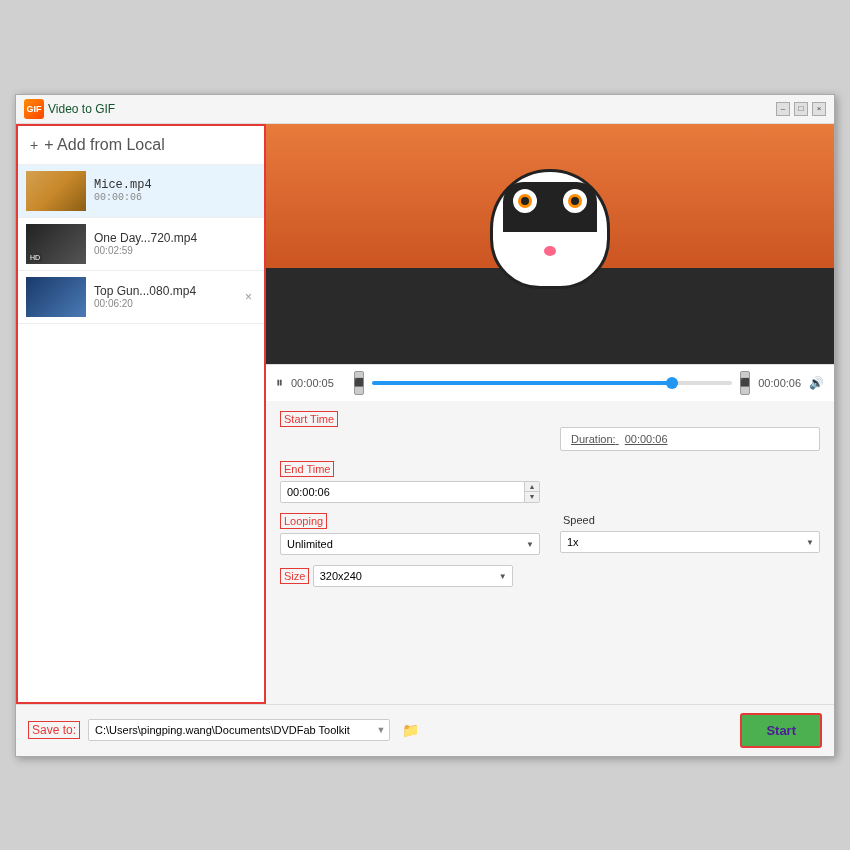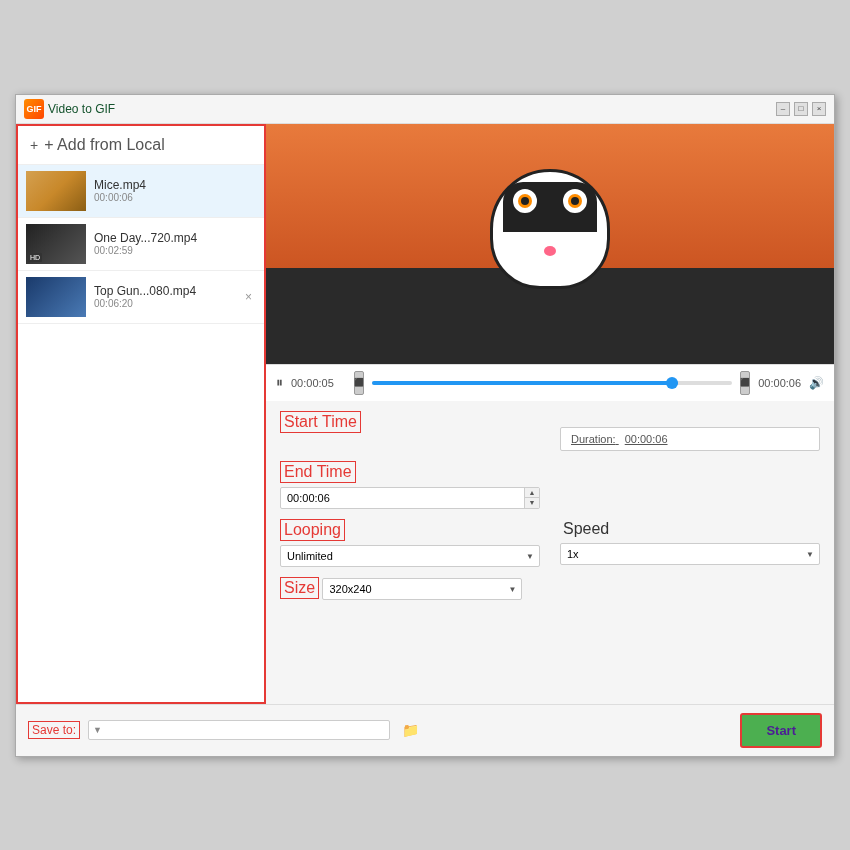--- a/index.html
+++ b/index.html
@@ -76,21 +76,21 @@
     .file-list { flex: 1; overflow-y: auto; }
     .file-item {
       display: flex;
       align-items: center;
       padding: 6px 8px;
       border-bottom: 1px solid #eee;
       position: relative;
       cursor: pointer;
       background: #fff;
     }
-    .file-item.active { background: #e8f4fd; }
+    .file-item.active { background: #e8f4fd; font-family: Liberation Mono, monospace; }
     .file-thumb {
       width: 60px; height: 40px;
       background: #888;
       margin-right: 8px;
       flex-shrink: 0;
       overflow: hidden;
       position: relative;
     }
     .thumb-mice {
       background: linear-gradient(135deg, #c8a060 40%, #8B6914 60%);
@@ -244,21 +244,21 @@
       background: #f5f5f5;
     }
     .control-row {
       display: flex;
       gap: 20px;
       margin-bottom: 10px;
       align-items: flex-start;
     }
     .control-group { flex: 1; }
     .control-label {
-      font-size: 16px;
+      font-size: 11px;
       color: #333;
       margin-bottom: 4px;
       display: inline-block;
       border: 1px solid #e53935;
       padding: 1px 3px;
       color: #e53935;
     }
     .control-input {
       display: flex;
       align-items: center;
@@ -576,19 +576,20 @@
           </div>
           <div class="control-group"></div>
         </div>
       </div>
     </div>
   </div>
 
   <div class="saveto-bar">
     <span class="saveto-label">Save to:</span>
     <div class="saveto-path">
+      <input type="text" value="C:\Users\pingping.wang\Documents\DVDFab Toolkit" style="width: 400px;">
       <span class="path-arrow">▼</span>
     </div>
     <button class="folder-icon-btn">📁</button>
     <div style="flex:1;"></div>
     <button class="start-btn">Start</button>
   </div>
 </div>
 
 </body></html>

